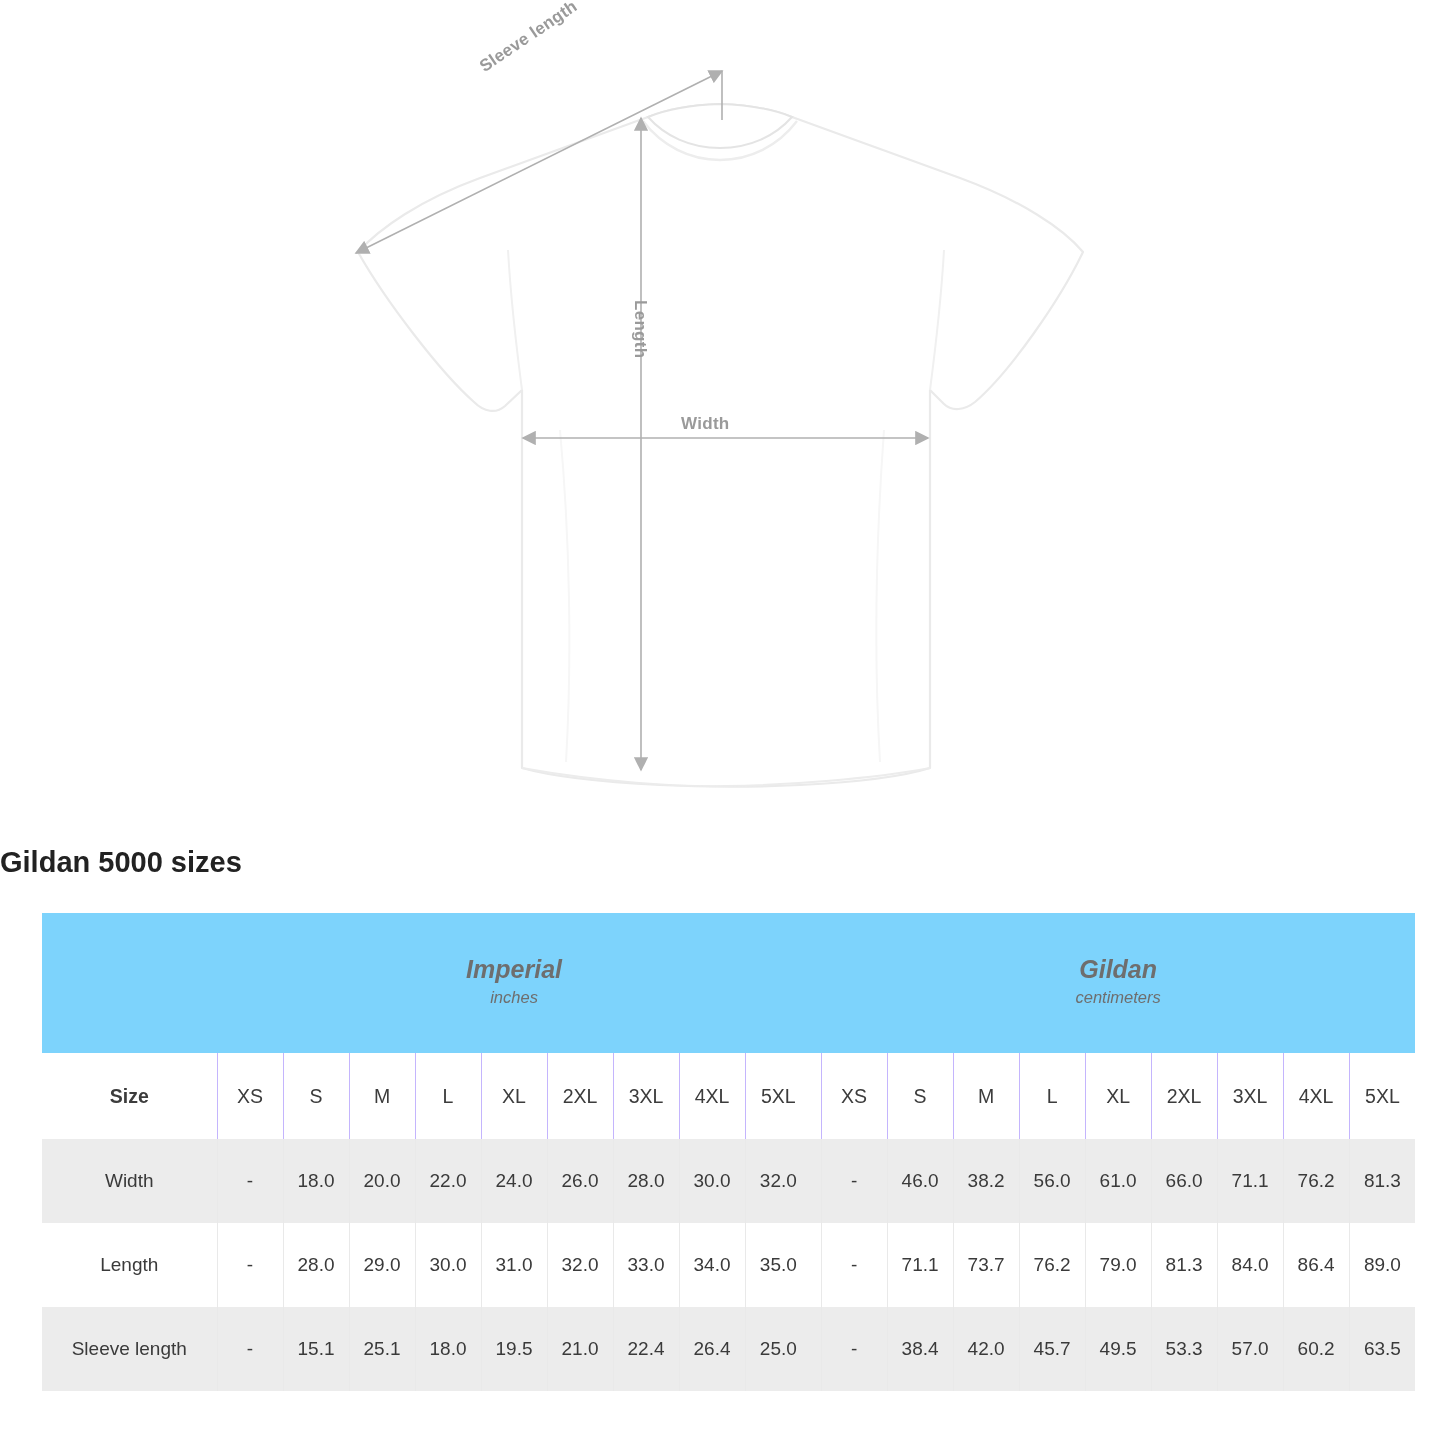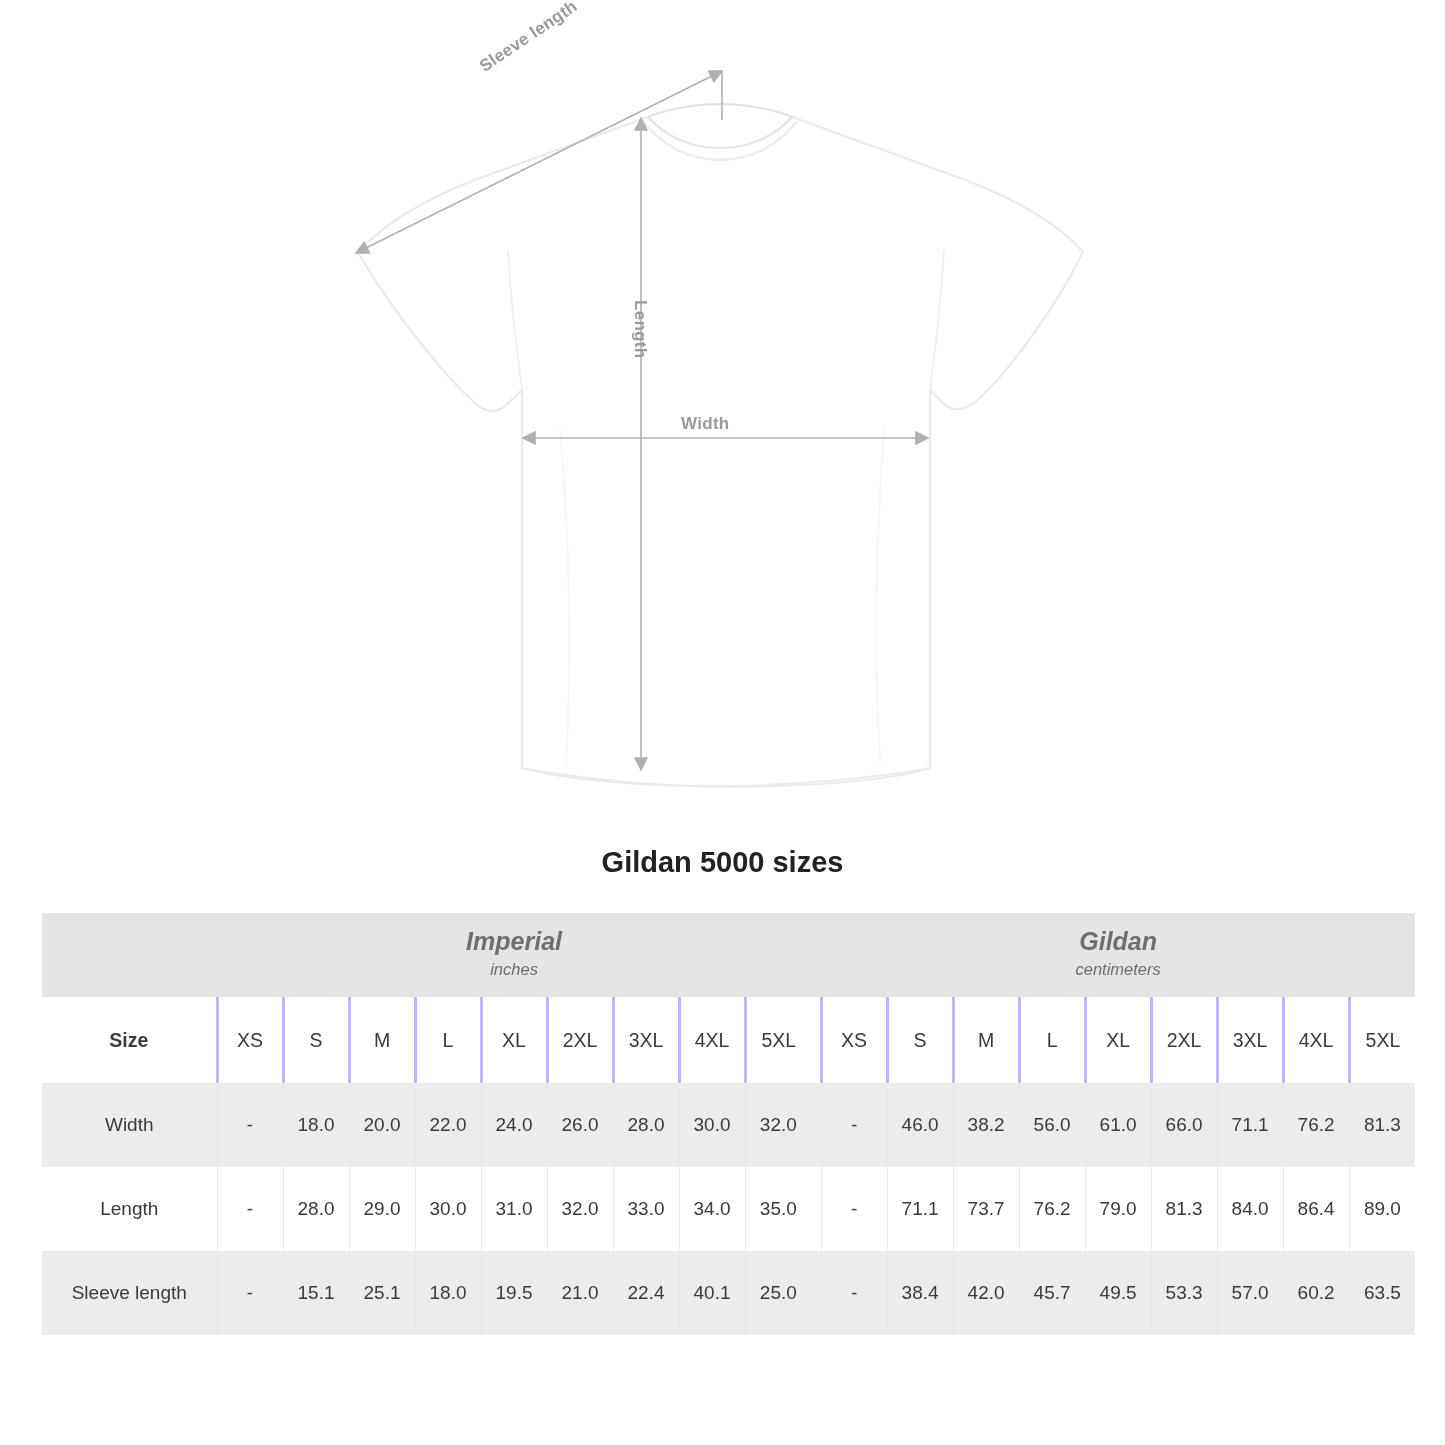--- a/index.html
+++ b/index.html
@@ -35,21 +35,21 @@
   #label-length {
     left: 650px; top: 300px;
     transform: rotate(90deg);
     transform-origin: left top;
   }
   #label-width {
     left: 681px; top: 414px;
   }
 
   
-  #title-block { text-align: center; margin-top: 16px; }
+  #title-block { margin-top: 16px; }
   #chart-title {
     font-size: 29px;
     font-weight: bold;
     color: #222222;
     margin: 0;
   }
   #chart-note {
     font-size: 17.5px;
     font-style: italic;
     color: #666666;
@@ -69,43 +69,43 @@
     border: none;
     text-align: center;
     vertical-align: middle;
     font-size: 19px;
     color: #3a3a3a;
     font-weight: normal;
     height: 84px;
   }
   
   tr.unit-row td {
-    background: #e5e5e5;
-    height: 84px;
+    background: #7dd3fc;
+    height: 140px;
     padding: 0;
   }
   .unit-name {
     font-size: 25px;
     font-style: italic;
     font-weight: bold;
     color: #6e6e6e;
     line-height: 1.15;
   }
   .unit-sub {
     font-size: 16.5px;
     font-style: italic;
     color: #6e6e6e;
     line-height: 1.6;
   }
   tr.size-row td {
     background: #ffffff;
     font-size: 19.5px;
     color: #3c3c3c;
     height: 86px;
-    border-left: 3px solid #c4b5fd;
+    border-left: 1px solid #c4b5fd;
   }
   tr.size-row td.rowhead,
   tr.size-row td.spacer { border-left: none; font-weight: bold; }
   tr.data-row td {
     border-left: 1px solid #e9e9e9;
     height: 84px;
   }
   tr.data-row td.rowhead, tr.data-row td.spacer { border-left: none; }
   tr.row-shaded td { background: #ececec; }
   tr.row-plain td { background: #ffffff; }
@@ -297,21 +297,21 @@
 
         <tr class="data-row row-shaded">
           <td class="rowhead">Sleeve length</td>
           <td>-</td>
           <td>15.1</td>
           <td>25.1</td>
           <td>18.0</td>
           <td>19.5</td>
           <td>21.0</td>
           <td>22.4</td>
-          <td>40.1</td>
+          <td>26.4</td>
           <td>25.0</td>
           <td class="spacer"></td>
           <td>-</td>
           <td>38.4</td>
           <td>42.0</td>
           <td>45.7</td>
           <td>49.5</td>
           <td>53.3</td>
           <td>57.0</td>
           <td>60.2</td>

